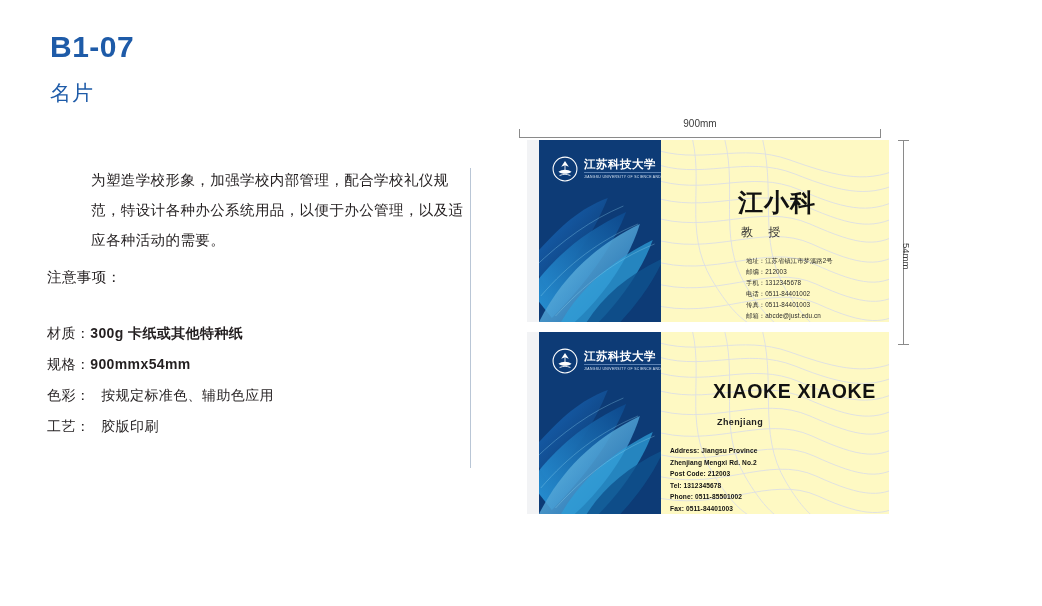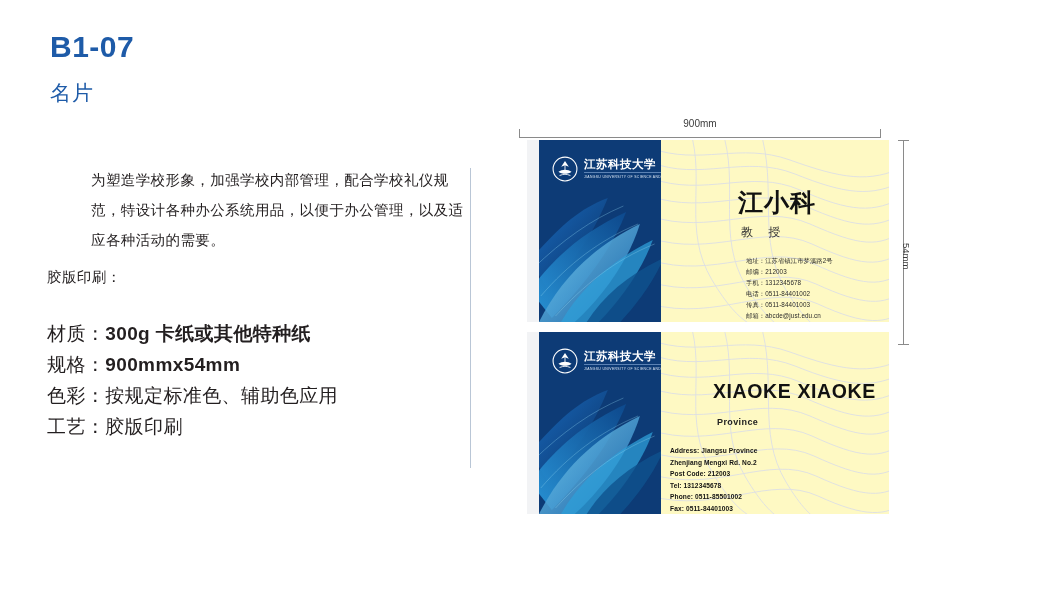--- a/index.html
+++ b/index.html
@@ -57,34 +57,35 @@
     top: 268px;
     font-size: 14.5px;
     color: #231f20;
     letter-spacing: 0.4px;
   }
 
   .spec-list {
     position: absolute;
     left: 47px;
     top: 318px;
-    font-size: 19px;
+    font-size: 14px;
     color: #231f20;
     line-height: 31px;
     letter-spacing: 0.4px;
   }
   .spec-row {
     white-space: nowrap;
   }
   .spec-label { }
   .spec-value {
     font-weight: bold;
   }
   .spec-value.plain {
     font-weight: normal;
+    margin-left: 11px;
   }
 
   .divider {
     position: absolute;
     left: 470px;
     top: 168px;
     width: 1px;
     height: 300px;
     background: #b9c6d6;
   }
@@ -324,21 +325,21 @@
 
 <div class="page">
 
   <div class="header-block">
     <div class="doc-code">B1-07</div>
     <div class="doc-title">名片</div>
   </div>
 
   <div class="intro">为塑造学校形象，加强学校内部管理，配合学校礼仪规范，特设计各种办公系统用品，以便于办公管理，以及适应各种活动的需要。</div>
 
-  <div class="notice-title">胶版印刷：</div>
+  <div class="notice-title">注意事项：</div>
 
   <div class="spec-list">
     <div class="spec-row">
       <span class="spec-label">材质：</span><span class="spec-value">300g 卡纸或其他特种纸</span>
     </div>
     <div class="spec-row">
       <span class="spec-label">规格：</span><span class="spec-value">900mmx54mm</span>
     </div>
     <div class="spec-row">
       <span class="spec-label">色彩：</span><span class="spec-value plain">按规定标准色、辅助色应用</span>
@@ -456,21 +457,21 @@
             <path d="M-10 98 C 52 118, 104 82, 152 104 S 220 128, 245 110"></path>
             <path d="M-10 120 C 54 140, 106 102, 154 124 S 222 148, 245 130"></path>
             <path d="M-10 142 C 56 162, 108 122, 156 144 S 224 166, 245 150"></path>
             <path d="M-10 164 C 58 182, 110 142, 158 164 S 226 184, 245 170"></path>
             <path d="M30 -10 C 46 40, 22 90, 52 140 S 96 186, 120 196"></path>
             <path d="M62 -10 C 80 44, 56 96, 86 146 S 130 190, 154 198"></path>
             <path d="M100 -10 C 118 48, 96 100, 126 150 S 170 192, 196 200"></path>
           </g>
         </svg>
         <div class="name-en">XIAOKE XIAOKE</div>
-        <div class="title-en">Province</div>
+        <div class="title-en">Zhenjiang</div>
         <div class="contact-en">
           <div>Address: Jiangsu Province</div>
           <div>Zhenjiang Mengxi Rd. No.2</div>
           <div>Post Code: 212003</div>
           <div>Tel: 1312345678</div>
           <div>Phone: 0511-85501002</div>
           <div>Fax: 0511-84401003</div>
 
         </div>
       </div>

